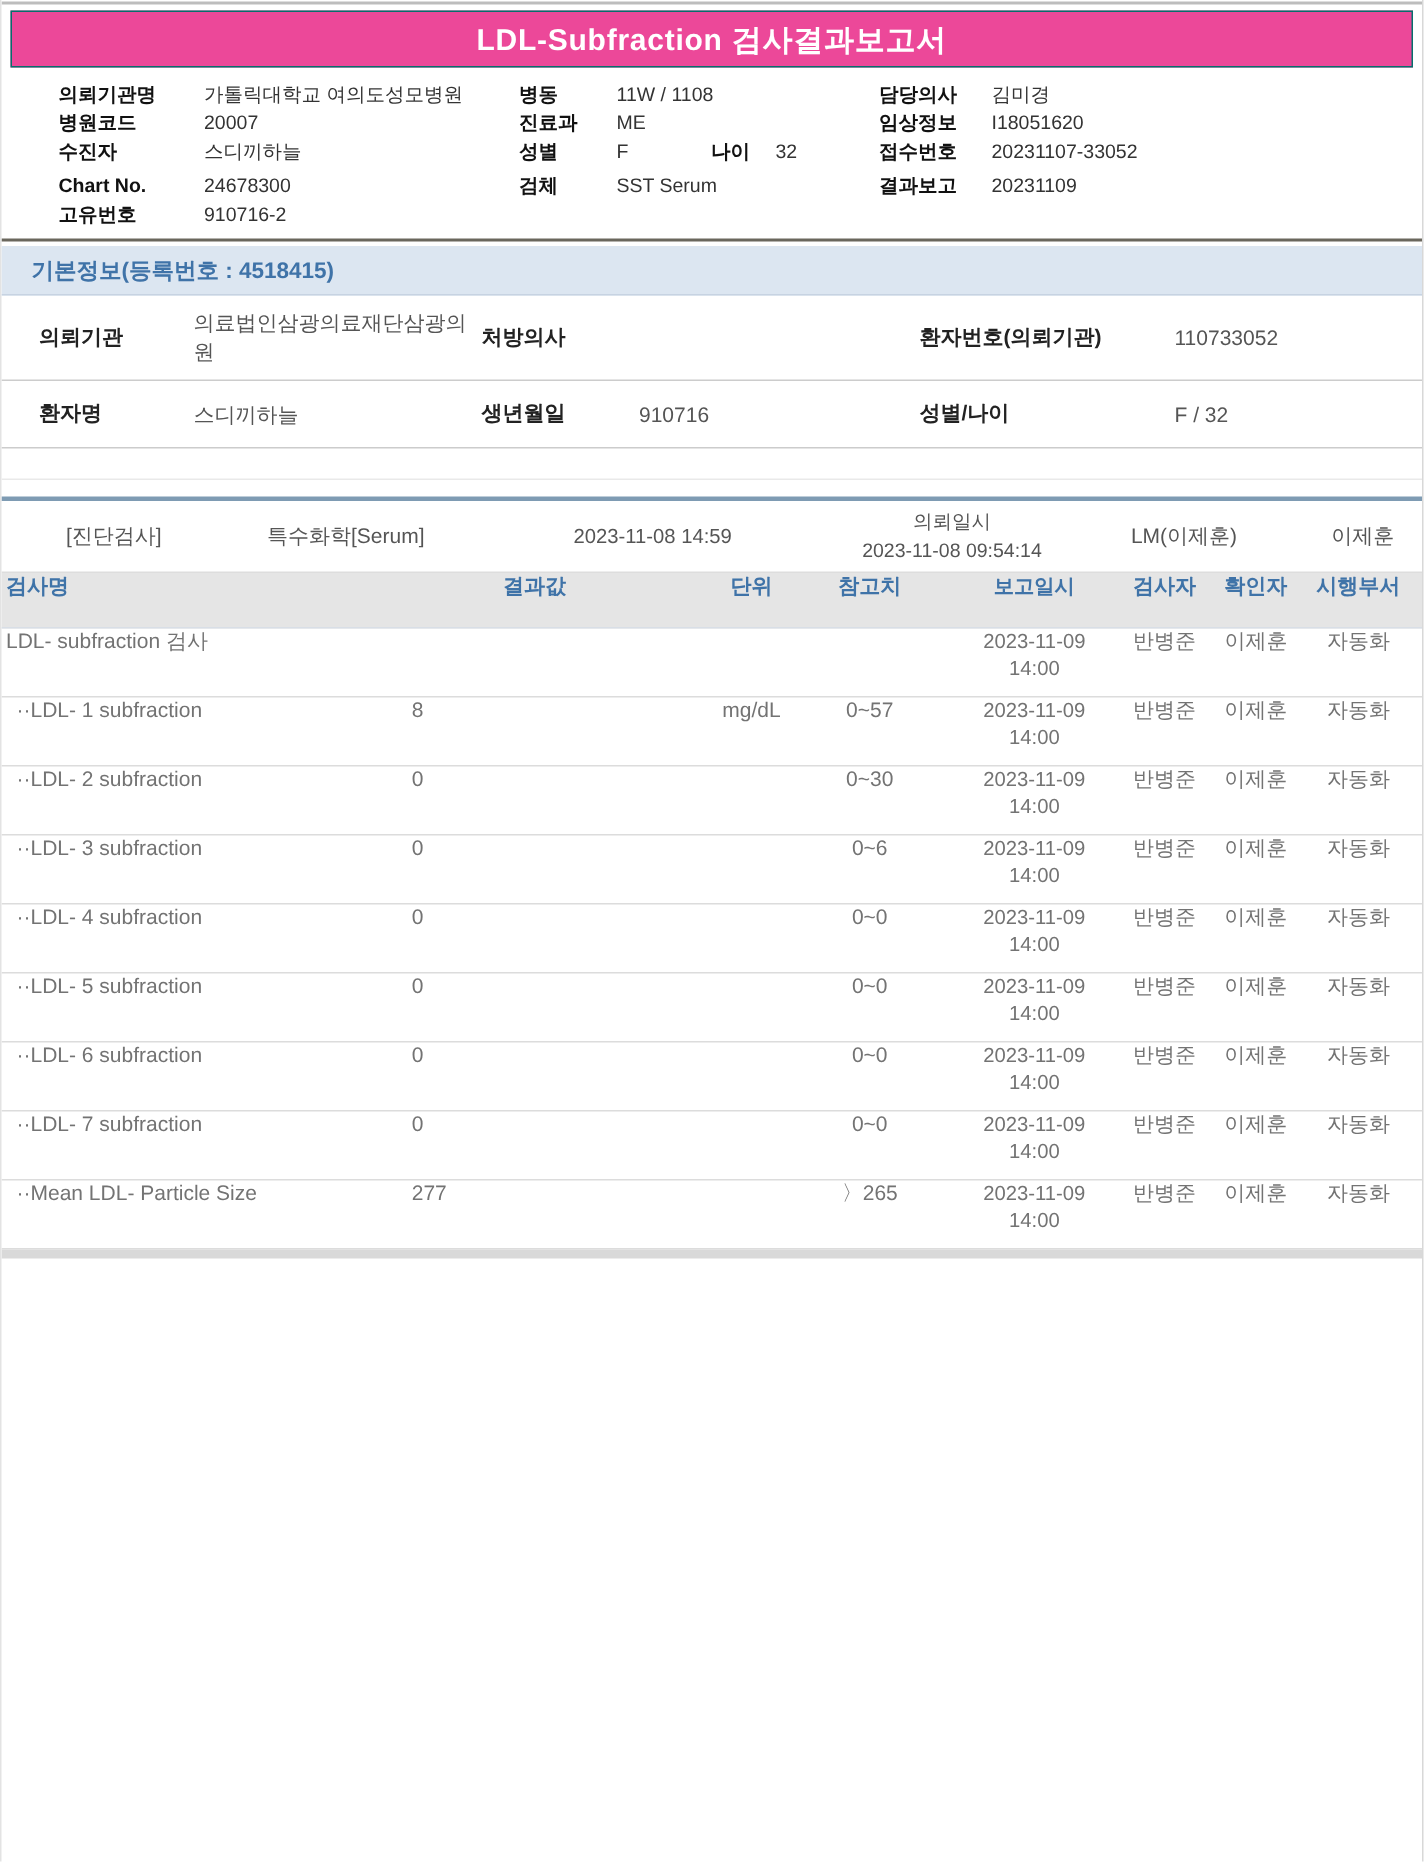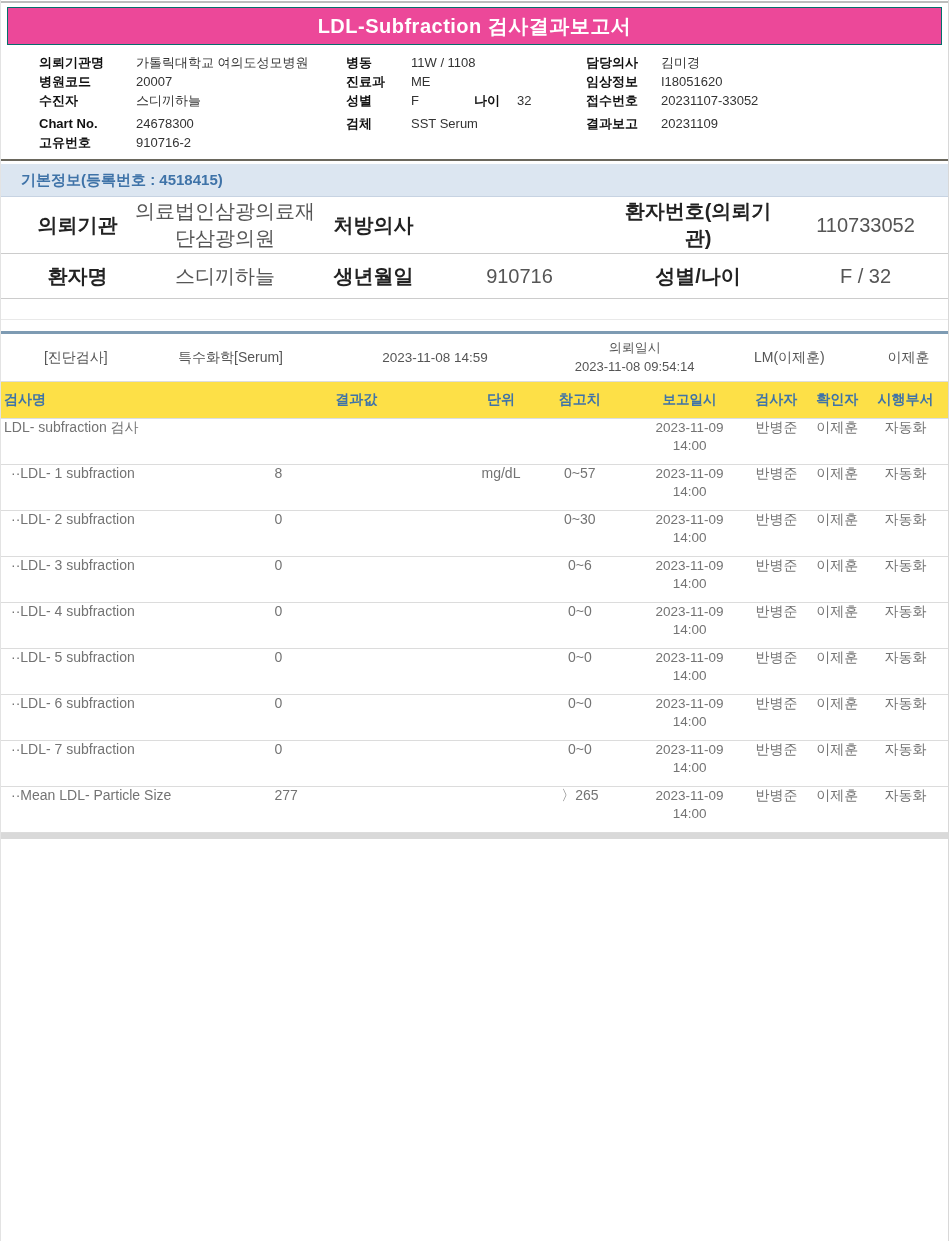--- a/index.html
+++ b/index.html
@@ -37,21 +37,21 @@
   .dark-divider { height:2px; background:#6a675d; }
 
   .basic-bar {
     margin-top:3px; height:33px; background:#dce6f1;
     border-bottom:1px solid #c7d3e2;
     display:flex; align-items:center; padding-left:20px;
   }
   .basic-bar .basic-title { color:#3f73a8; font-weight:bold; font-size:15px; }
 
   
-  .pt-row { display:flex; align-items:center; border-bottom:1px solid #ccc; font-size:20px;text-align:center; }
+  .pt-row { display:flex; align-items:center; border-bottom:1px solid #ccc; font-size:14px; }
   .pt-row.r1 { height:57px; }
   .pt-row.r2 { height:45px; }
   .pt-label { font-weight:bold; color:#222; }
   .pt-value { color:#555; }
   .c1l { width:103px; padding-left:25px; box-sizing:content-box; }
   .c1v { width:192px; line-height:1.35; }
   .c2l { width:105px; }
   .c2v { width:187px; }
   .c3l { width:170px; }
   .c3v { flex:1; }
@@ -69,22 +69,22 @@
   .sec-cat   { width:150px; }
   .sec-panel { width:160px; }
   .sec-recv  { width:250px; line-height:1.45; font-size:13.5px; }
   .sec-req   { width:150px; line-height:1.45; font-size:13px; }
   .sec-lab   { width:160px; }
   .sec-appr  { width:79px; }
   .sec-stack div { display:block; }
 
   
   .res-header {
-    height:37px; background:#fde047; border-bottom:1px solid #d8dee6;
-    display:flex; align-items:center;
+    height:37px; background:#e5e5e5; border-bottom:1px solid #d8dee6;
+    display:flex; 
     color:#3f73a8; font-weight:bold; font-size:14px;
   }
   .res-row {
     height:46px; border-bottom:1px solid #dcdcdc;
     display:flex; 
     font-size:14px; color:#737373;
   }
   .rc { text-align:center; }
   .rc-name  { width:232px; text-align:left; padding-left:3px; }
   .res-row .rc-name.child { padding-left:10px; }

